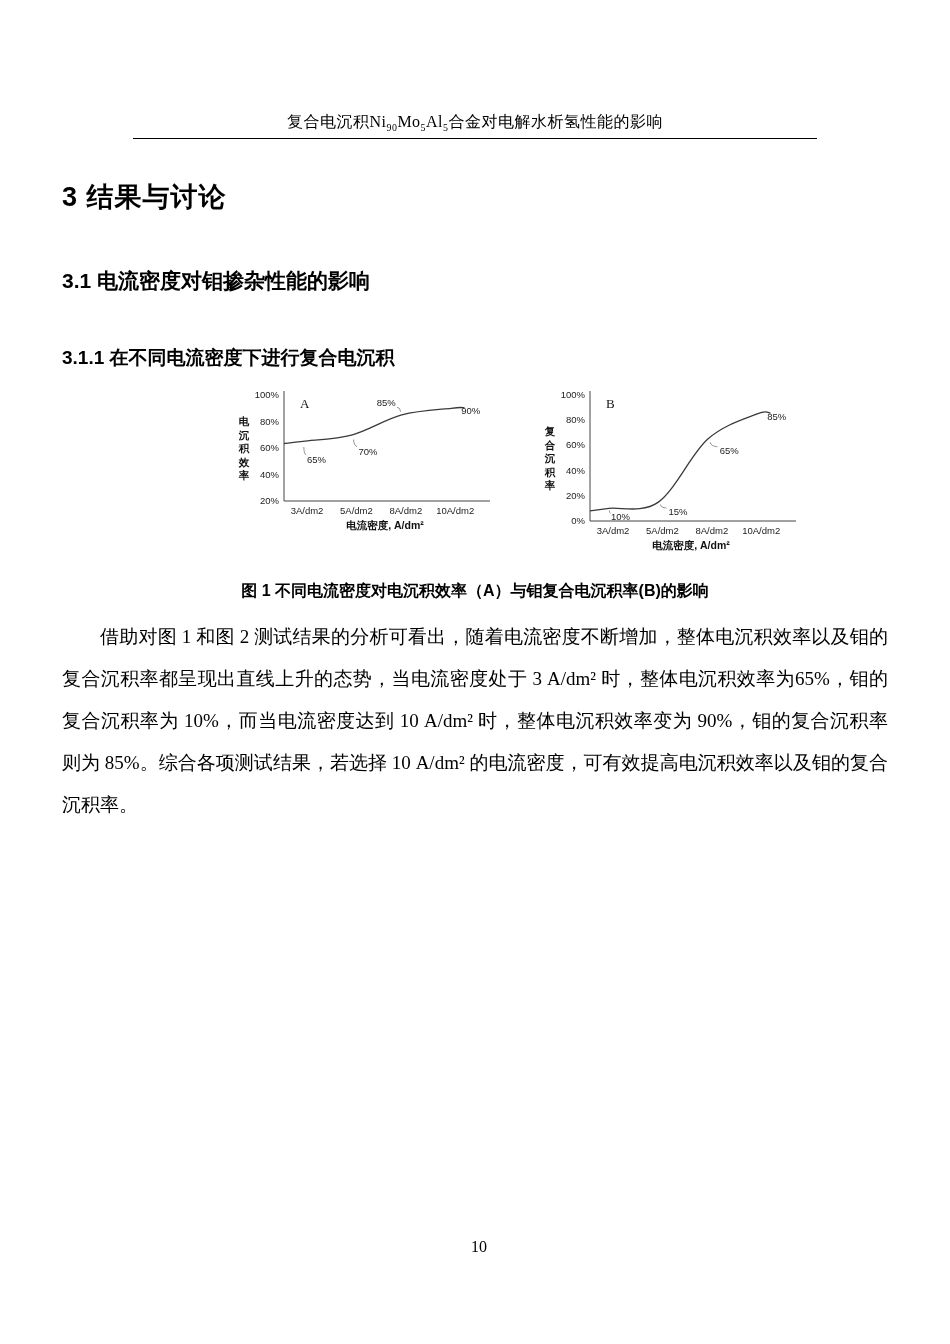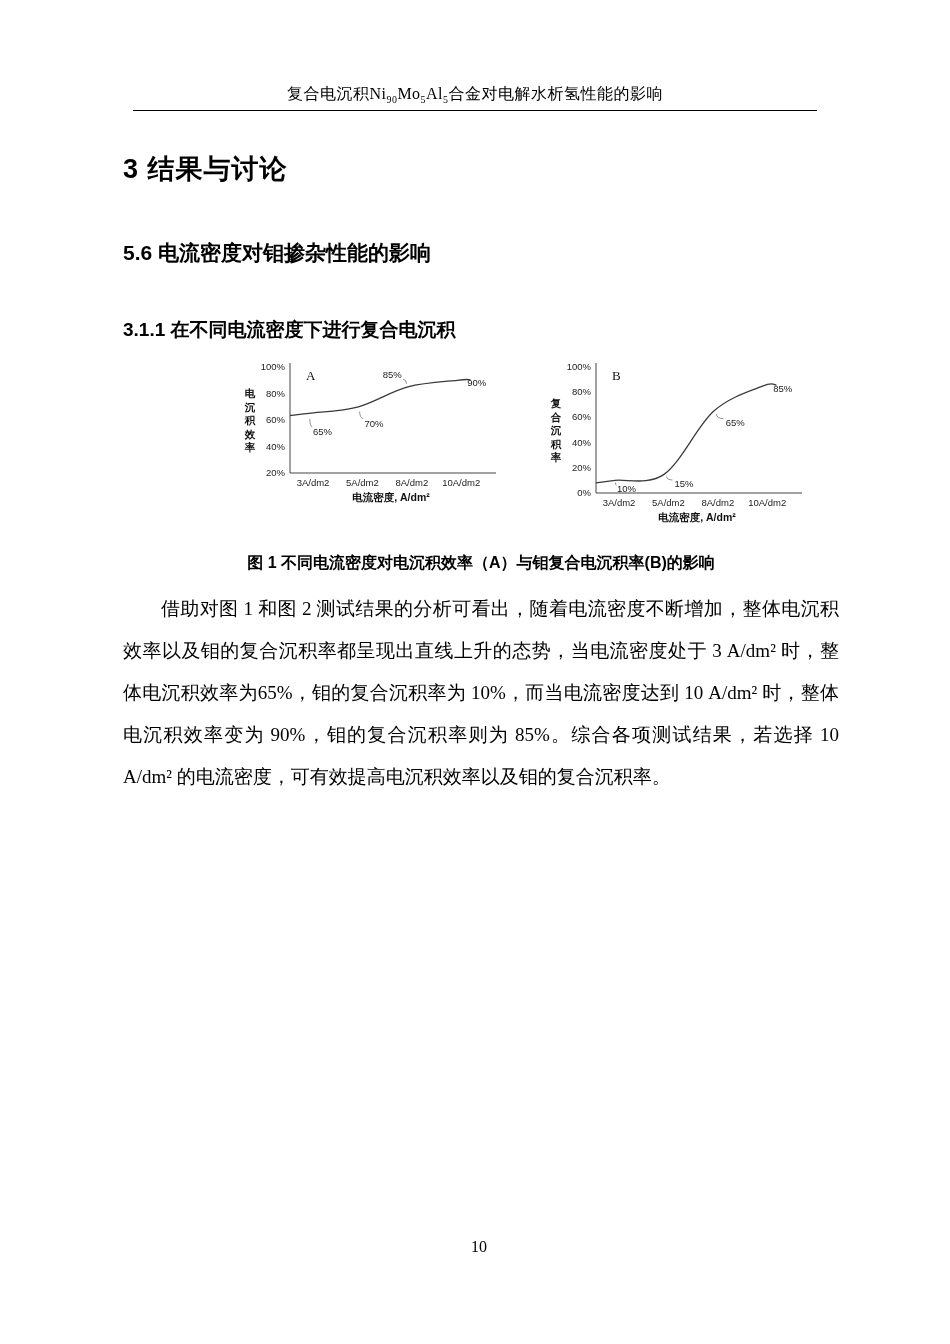--- a/index.html
+++ b/index.html
@@ -2,26 +2,26 @@
 <html><head>
 <meta charset="utf-8">
 <style>
   * { margin:0; padding:0; box-sizing:border-box; }
   html,body { background:#ffffff; }
   .page {
     width:950px; height:1344px; position:relative; background:#ffffff;
     font-family:"Liberation Serif", serif; color:#000; overflow:hidden;
   }
   .page-header {
-    margin:0 133px; padding-top:84px; text-align:center;
+    margin:0 133px; padding-top:112px; text-align:center;
     font-size:16px; letter-spacing:0.5px;
   }
   .page-header sub { font-size:0.62em; }
   .header-rule { margin:0 133px; border-bottom:1.6px solid #000; margin-top:5px; }
-  .content { padding:0 111px;margin-left:12px; }
+  .content { padding:0 62px; }
   h1.sec {
     font-family:"Liberation Sans", sans-serif; font-weight:bold;
     font-size:27px; margin-top:40px; letter-spacing:1px;
   }
   h2.subsec {
     font-family:"Liberation Sans", sans-serif; font-weight:bold;
     font-size:21px; margin-top:52px;
   }
   h3.subsubsec {
     font-family:"Liberation Sans", sans-serif; font-weight:bold;
@@ -61,21 +61,21 @@
 
   <div class="page-header">
     <span><span>复合电沉积Ni</span><sub>90</sub><span>Mo</span><sub>5</sub><span>Al</span><sub>5</sub><span>合金对电解水析氢性能的影响</span></span>
   </div>
   <div class="header-rule"></div>
 
   <main class="content">
 
     <h1 class="sec">3 结果与讨论</h1>
 
-    <h2 class="subsec">5.6 电流密度对钼掺杂性能的影响</h2>
+    <h2 class="subsec">3.1 电流密度对钼掺杂性能的影响</h2>
 
     <h3 class="subsubsec">3.1.1 在不同电流密度下进行复合电沉积</h3>
 
 
     <figure>
       <div class="charts">
         <svg width="300" height="152" viewBox="0 0 300 152">
             <line x1="62" y1="6" x2="62" y2="116" class="ax"></line>
             <line x1="62" y1="116" x2="268" y2="116" class="ax"></line>
             <text x="57" y="13" text-anchor="end" class="tick">100%</text>

